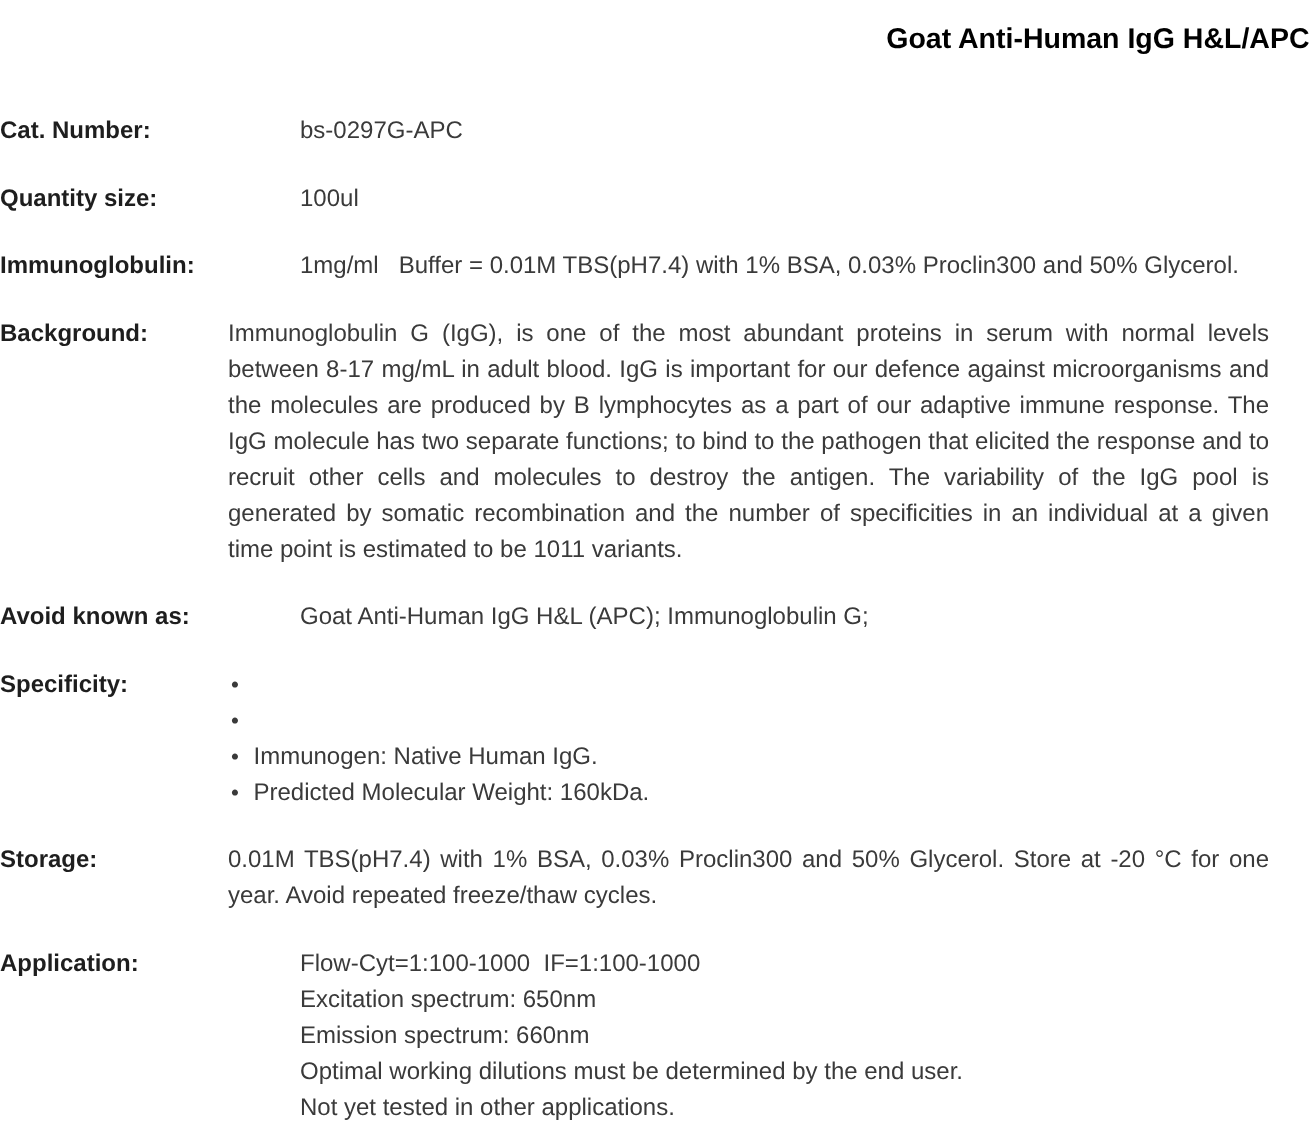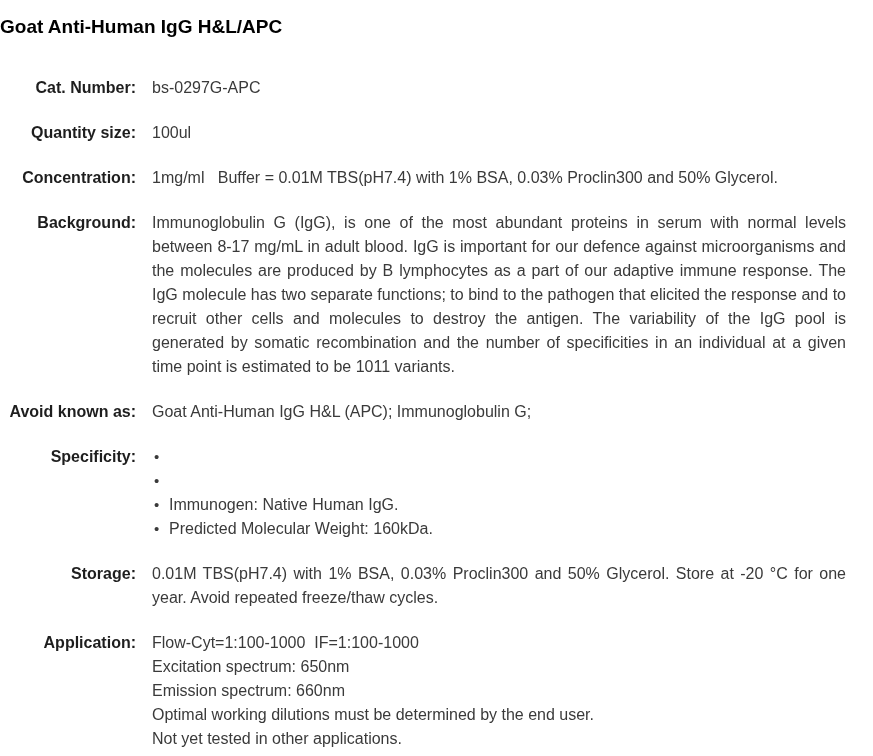--- a/index.html
+++ b/index.html
@@ -10,41 +10,40 @@
     font-family: "Liberation Sans", sans-serif;
     font-size: 16px;
     color: #3a3a3a;
     overflow: hidden;
   }
   .page { padding-top: 14px; }
   .title {
     font-size: 19px;
     font-weight: bold;
     color: #000000;
-    text-align: left;
+    text-align: right;
     line-height: 26px;
     margin-bottom: 36px;
   }
   .row {
     display: grid;
     grid-template-columns: 136px 1fr;
     column-gap: 16px;
     padding-right: 27px;
     margin-bottom: 21px;
     line-height: 24px;
   }
   .label {
-    text-align: right;
     font-weight: bold;
     color: #1e1e1e;
     white-space: nowrap;
   }
   .value { color: #3a3a3a; }
   .value.justify { text-align: justify; }
-  .pre { white-space: pre-wrap; }
+  .pre { white-space: pre-wrap; margin-left: 48px; }
   ul.bullets { list-style: none; }
   ul.bullets li { display: flex; }
   .bullet {
     flex: 0 0 17px;
     width: 17px;
     padding-left: 2px;
     font-size: 15px;
   }
 </style>
 </head>
@@ -57,21 +56,21 @@
     <div class="label">Cat. Number:</div>
     <div class="value pre">bs-0297G-APC</div>
   </div>
 
   <div class="row">
     <div class="label">Quantity size:</div>
     <div class="value pre">100ul</div>
   </div>
 
   <div class="row">
-    <div class="label">Concentration:</div>
+    <div class="label">Immunoglobulin:</div>
     <div class="value pre">1mg/ml   Buffer = 0.01M TBS(pH7.4) with 1% BSA, 0.03% Proclin300 and 50% Glycerol.</div>
   </div>
 
   <div class="row">
     <div class="label">Background:</div>
     <div class="value justify">Immunoglobulin G (IgG), is one of the most abundant proteins in serum with normal levels between 8-17 mg/mL in adult blood. IgG is important for our defence against microorganisms and the molecules are produced by B lymphocytes as a part of our adaptive immune response. The IgG molecule has two separate functions; to bind to the pathogen that elicited the response and to recruit other cells and molecules to destroy the antigen. The variability of the IgG pool is generated by somatic recombination and the number of specificities in an individual at a given time point is estimated to be 1011 variants.</div>
   </div>
 
   <div class="row">
     <div class="label">Avoid known as:</div>

